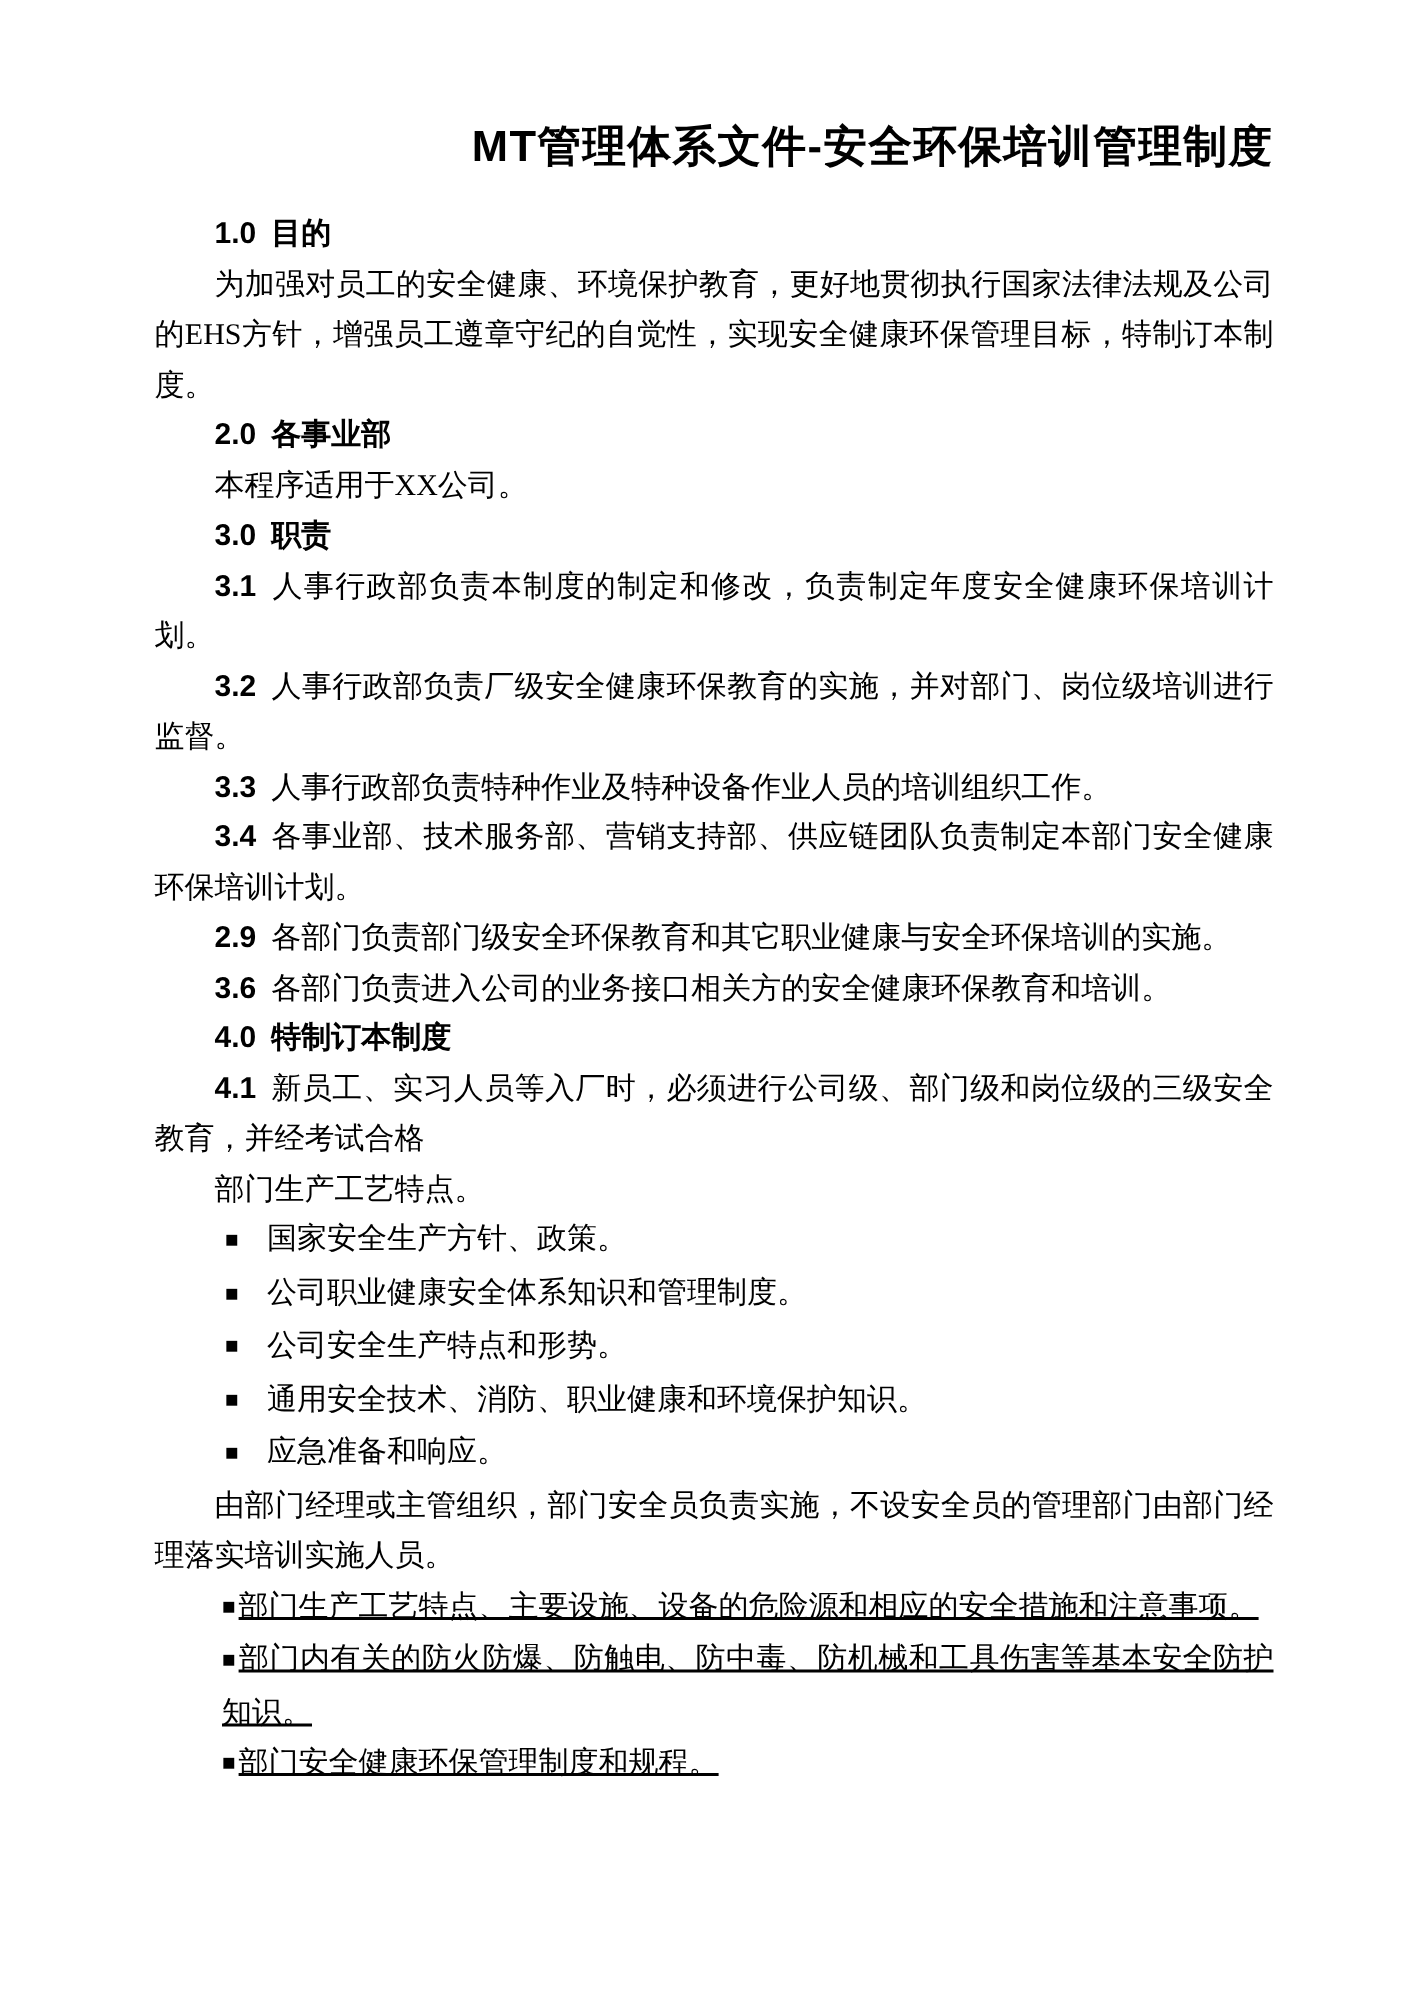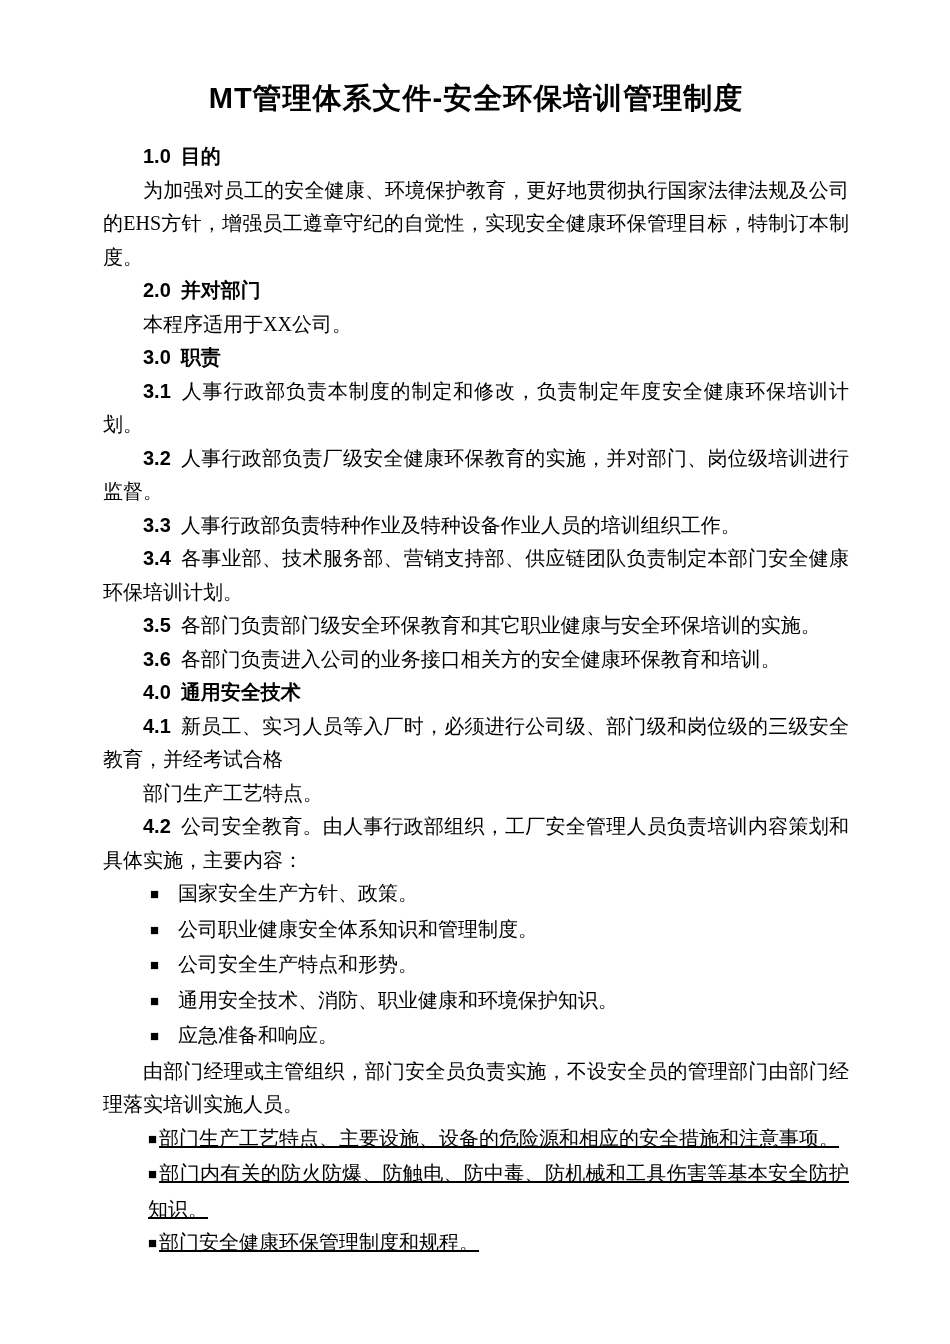--- a/index.html
+++ b/index.html
@@ -19,21 +19,21 @@
     width: 950px;
     height: 1344px;
     padding: 80px 101px 40px 103px;
     background: #ffffff;
   }
   .doc-title {
     font-family: "Liberation Sans", "DejaVu Sans", sans-serif;
     font-weight: 700;
     font-size: 29px;
     line-height: 36px;
-    text-align: center;
+    text-align: right;
     letter-spacing: 1px;
     margin: 0 0 24px 0;
   }
   .body-text {
     font-size: 20px;
     line-height: 33.5px;
     text-align: justify;
   }
   .body-text p { margin: 0; }
   .indent { text-indent: 2em; }
@@ -62,45 +62,44 @@
 <div class="page">
 
   <h1 class="doc-title">MT管理体系文件-安全环保培训管理制度</h1>
 
   <div class="body-text">
 
     <p class="heading indent"><span class="num">1.0</span><span>目的</span></p>
 
     <p class="indent">为加强对员工的安全健康、环境保护教育，更好地贯彻执行国家法律法规及公司的EHS方针，增强员工遵章守纪的自觉性，实现安全健康环保管理目标，特制订本制度。</p>
 
-    <p class="heading indent"><span class="num">2.0</span><span>并对部门</span></p>
+    <p class="heading indent"><span class="num">2.0</span><span>各事业部</span></p>
 
     <p class="indent">本程序适用于XX公司。</p>
 
     <p class="heading indent"><span class="num">3.0</span><span>职责</span></p>
 
     <p class="indent"><span class="num">3.1</span><span>人事行政部负责本制度的制定和修改，负责制定年度安全健康环保培训计划。</span></p>
 
     <p class="indent"><span class="num">3.2</span><span>人事行政部负责厂级安全健康环保教育的实施，并对部门、岗位级培训进行监督。</span></p>
 
     <p class="indent"><span class="num">3.3</span><span>人事行政部负责特种作业及特种设备作业人员的培训组织工作。</span></p>
 
     <p class="indent"><span class="num">3.4</span><span>各事业部、技术服务部、营销支持部、供应链团队负责制定本部门安全健康环保培训计划。</span></p>
 
-    <p class="indent"><span class="num">3.5</span><span>各部门负责部门级安全环保教育和其它职业健康与安全环保培训的实施。</span></p>
+    <p class="indent"><span class="num">2.9</span><span>各部门负责部门级安全环保教育和其它职业健康与安全环保培训的实施。</span></p>
 
     <p class="indent"><span class="num">3.6</span><span>各部门负责进入公司的业务接口相关方的安全健康环保教育和培训。</span></p>
 
-    <p class="heading indent"><span class="num">4.0</span><span>通用安全技术</span></p>
+    <p class="heading indent"><span class="num">4.0</span><span>特制订本制度</span></p>
 
     <p class="indent"><span class="num">4.1</span><span>新员工、实习人员等入厂时，必须进行公司级、部门级和岗位级的三级安全教育，并经考试合格</span></p>
 
     <p class="indent">部门生产工艺特点。</p>
 
-    <p class="indent"><span class="num">4.2</span><span>公司安全教育。由人事行政部组织，工厂安全管理人员负责培训内容策划和具体实施，主要内容：</span></p>
 
     <p class="bullet spaced"><span class="marker">■</span><span>国家安全生产方针、政策。</span></p>
 
     <p class="bullet spaced"><span class="marker">■</span><span>公司职业健康安全体系知识和管理制度。</span></p>
 
     <p class="bullet spaced"><span class="marker">■</span><span>公司安全生产特点和形势。</span></p>
 
     <p class="bullet spaced"><span class="marker">■</span><span>通用安全技术、消防、职业健康和环境保护知识。</span></p>
 
     <p class="bullet spaced"><span class="marker">■</span><span>应急准备和响应。</span></p>

